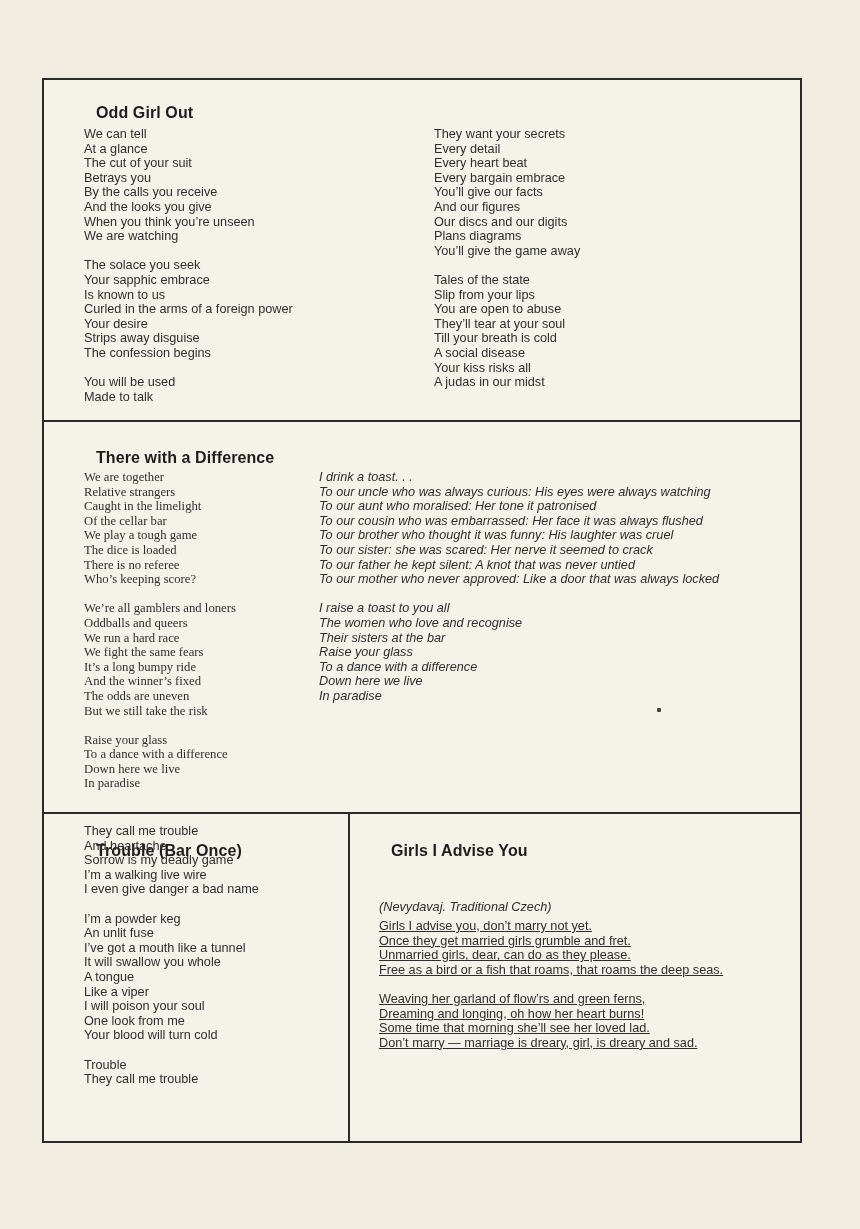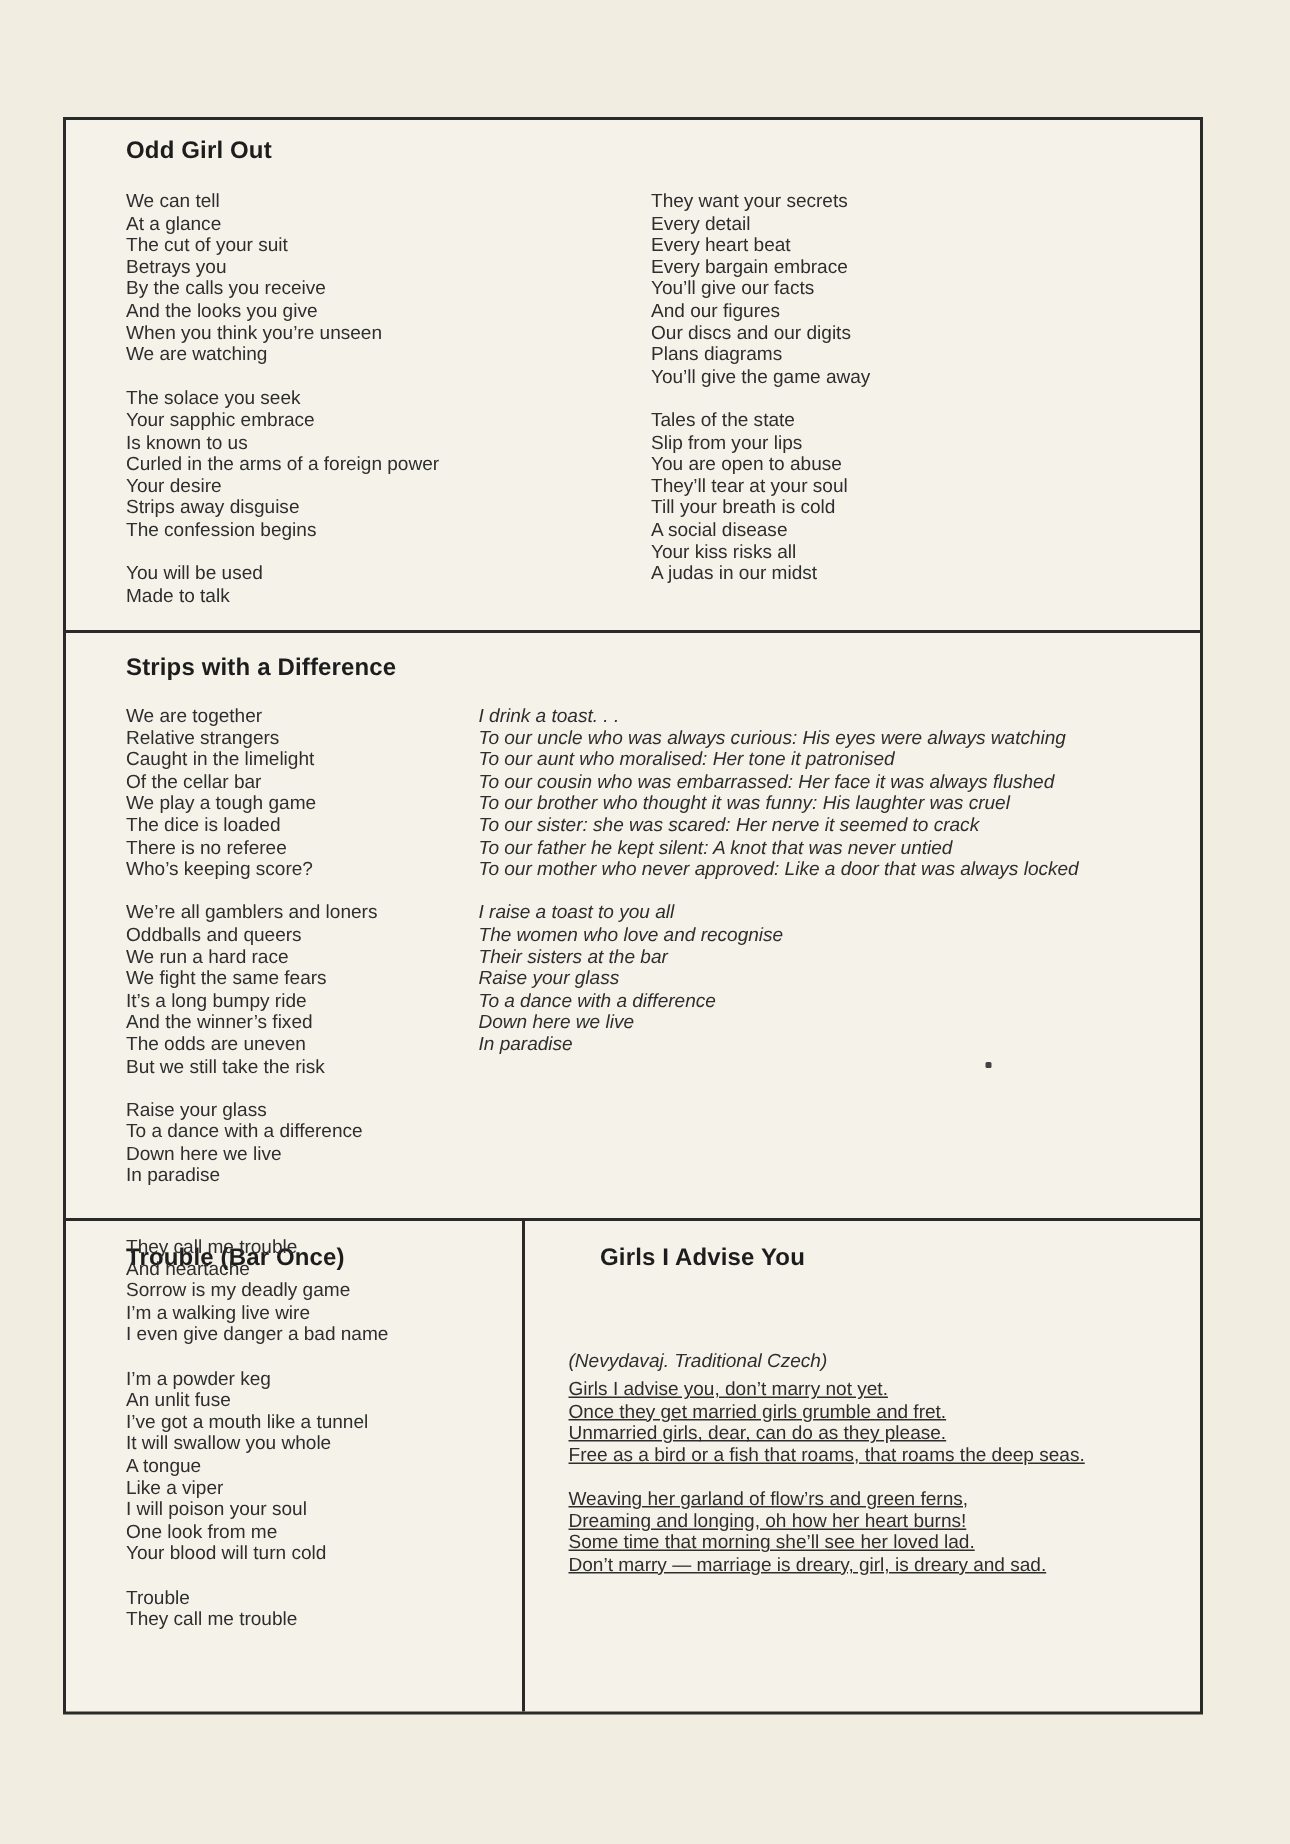--- a/index.html
+++ b/index.html
@@ -40,21 +40,21 @@
   .hdiv.two{top:732px;}
   .vdiv{
     position:absolute;
     top:732px; bottom:0;
     left:304px;
     width:2px;
     background:var(--rule);
   }
   .song-title{
     position:absolute;
-    margin:0;
+    margin:12px;
     font-size:16px;
     line-height:18px;
     font-weight:bold;
     color:var(--title-ink);
     letter-spacing:0.1px;
     white-space:pre;
   }
   .lyrics{
     position:absolute;
     margin:0;
@@ -124,22 +124,22 @@
 Your sapphic embrace
 Is known to us
 Curled in the arms of a foreign power
 Your desire
 Strips away disguise
 The confession begins
 
 You will be used
 Made to talk</div>
 
-  <h2 class="song-title" style="left:84px; top:437px;">Strips with a Difference</h2>
-  <div class="lyrics" style="left:84px; top:470px; width:225px;">We are together
+  <h2 class="song-title" style="left:84px; top:437px;">There with a Difference</h2>
+  <div class="lyrics" style="left:84px; top:470px; width:225px;font-family:Liberation Serif, serif;">We are together
 Relative strangers
 Caught in the limelight
 Of the cellar bar
 We play a tough game
 The dice is loaded
 There is no referee
 Who’s keeping score?
 
 We’re all gamblers and loners
 Oddballs and queers
@@ -184,21 +184,21 @@
 It will swallow you whole
 A tongue
 Like a viper
 I will poison your soul
 One look from me
 Your blood will turn cold
 
 Trouble
 They call me trouble</div>
 
-  <h2 class="song-title" style="left:400px; top:830px;">Girls I Advise You</h2>
+  <h2 class="song-title" style="left:379px; top:830px;">Girls I Advise You</h2>
   <p class="subtitle" style="left:379px; top:900px;">(Nevydavaj. Traditional Czech)</p>
   <div class="lyrics" style="left:379px; top:919px; width:410px;text-decoration:underline;">Girls I advise you, don’t marry not yet.
 Once they get married girls grumble and fret.
 Unmarried girls, dear, can do as they please.
 Free as a bird or a fish that roams, that roams the deep seas.
 
 Weaving her garland of flow’rs and green ferns,
 Dreaming and longing, oh how her heart burns!
 Some time that morning she’ll see her loved lad.
 Don’t marry — marriage is dreary, girl, is dreary and sad.</div>

